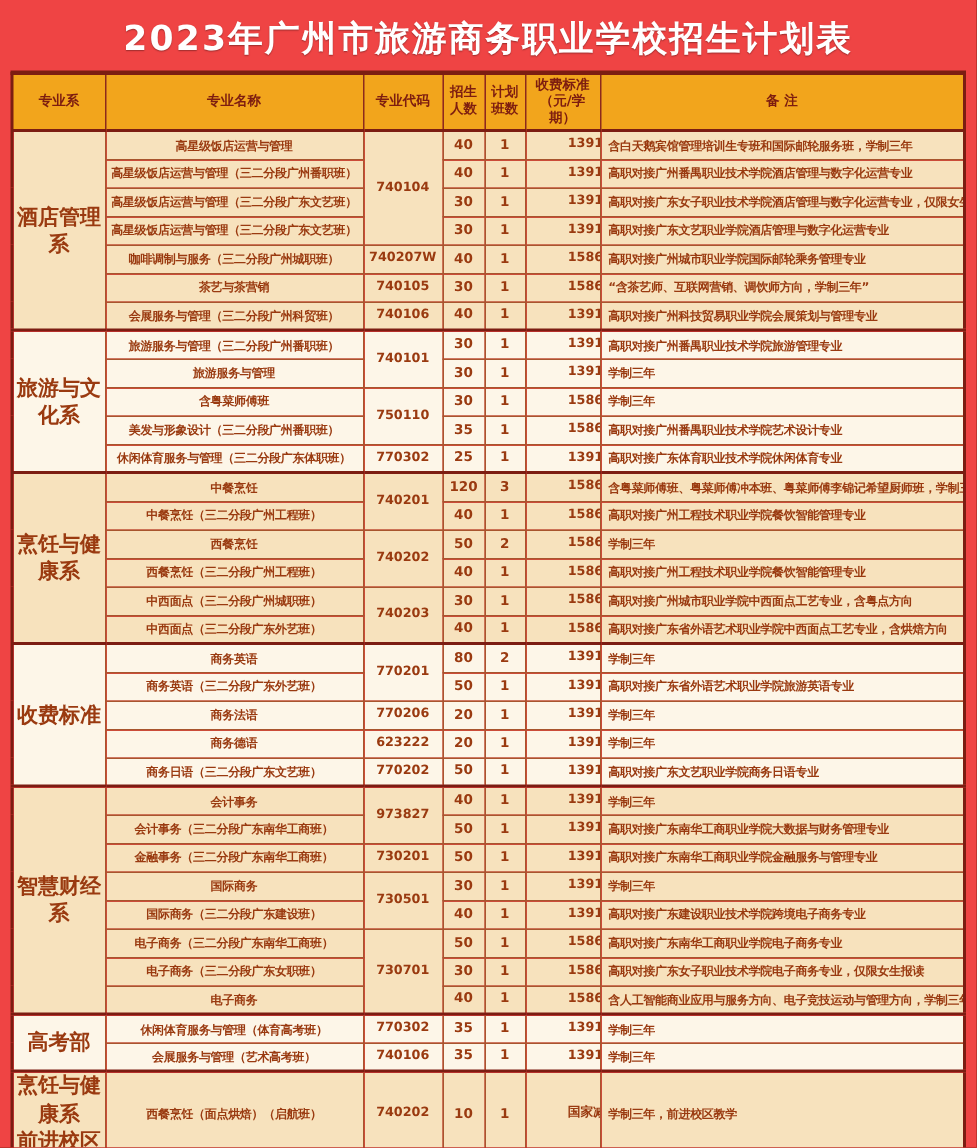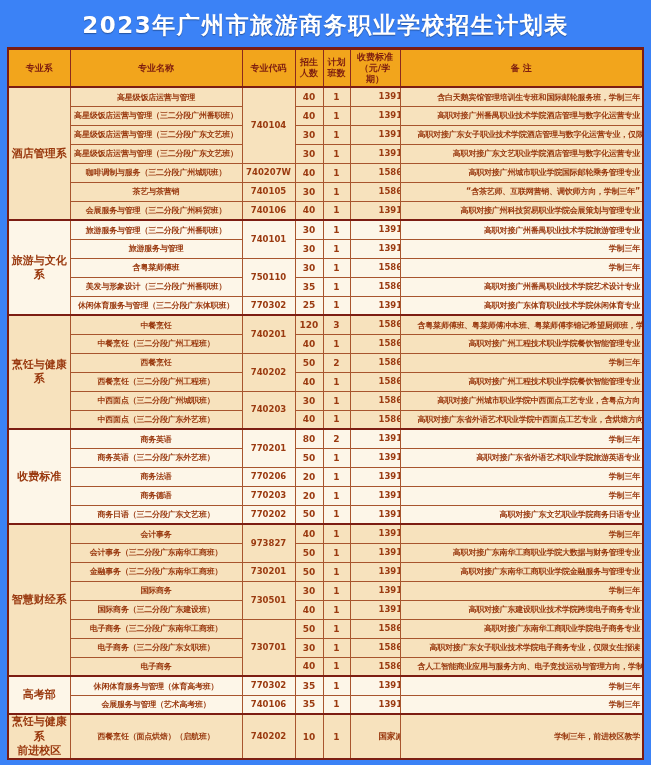--- a/index.html
+++ b/index.html
@@ -1,19 +1,19 @@
 <!DOCTYPE html>
 <html><head>
 <meta charset="utf-8">
 <style>
   * { margin:0; padding:0; box-sizing:border-box; }
   html,body { background:#9b2821; }
   .page {
     width:651px; height:765px; overflow:hidden;
-    background:#3b82f6;
+    background:#ef4444;
     padding:4px 7px 6px 7px;
     font-family:"DejaVu Sans","Liberation Sans",sans-serif;
   }
   .title-band {
     height:44px; display:flex; align-items:center; justify-content:center;
     border-bottom:1px solid #7c1d12;
   }
   .title-band h1 {
     color:#ffffff; font-size:23px; font-weight:bold; letter-spacing:1.5px;
     text-shadow:0 1px 1px rgba(0,0,0,.35);
@@ -40,26 +40,26 @@
     border:1px solid #a8552e;
     color:#9a3a10; font-weight:bold;
     font-size:9px; line-height:1.15;
     height:19px; padding:0 2px;
     text-align:center; vertical-align:middle;
     white-space:nowrap; overflow:hidden;
   }
   tbody tr.tone-peach td { background:#f7e2bd; }
   tbody tr.tone-cream td { background:#fdf6e8; }
   tbody tr.section-start td { border-top:2px solid #7c1d12; }
-  td.dept  { font-size:11px; white-space:pre-line; line-height:1.3; }
+  td.dept  { font-size:14px; white-space:pre-line; line-height:1.3; }
   td.major { font-size:8px; letter-spacing:-0.2px; }
   td.code  { font-size:8.5px; }
   td.num   { font-size:9px; }
   td.fee   { font-size:8.5px;padding-left:28px; }
-  td.note  { font-size:8px; text-align:right; padding-left:17px; letter-spacing:-0.2px; }
+  td.note  { font-size:8px; text-align:left; padding-left:5px; letter-spacing:-0.2px; }
 </style>
 </head>
 <body>
 
 <div class="page">
   <div class="title-band">
     <h1>2023年广州市旅游商务职业学校招生计划表</h1>
   </div>
   <table class="plan">
     <colgroup>
@@ -244,21 +244,21 @@
         <tr class="tone-cream">
           <td class="major">商务法语</td>
           <td class="code" rowspan="1">770206</td>
           <td class="num">20</td>
           <td class="num">1</td>
           <td class="fee">1391</td>
           <td class="note">学制三年</td>
         </tr>
         <tr class="tone-cream">
           <td class="major">商务德语</td>
-          <td class="code" rowspan="1">770203</td>
+          <td class="code" rowspan="1">623222</td>
           <td class="num">20</td>
           <td class="num">1</td>
           <td class="fee">1391</td>
           <td class="note">学制三年</td>
         </tr>
         <tr class="tone-cream">
           <td class="major">商务日语（三二分段广东文艺班）</td>
           <td class="code" rowspan="1">770202</td>
           <td class="num">50</td>
           <td class="num">1</td>

